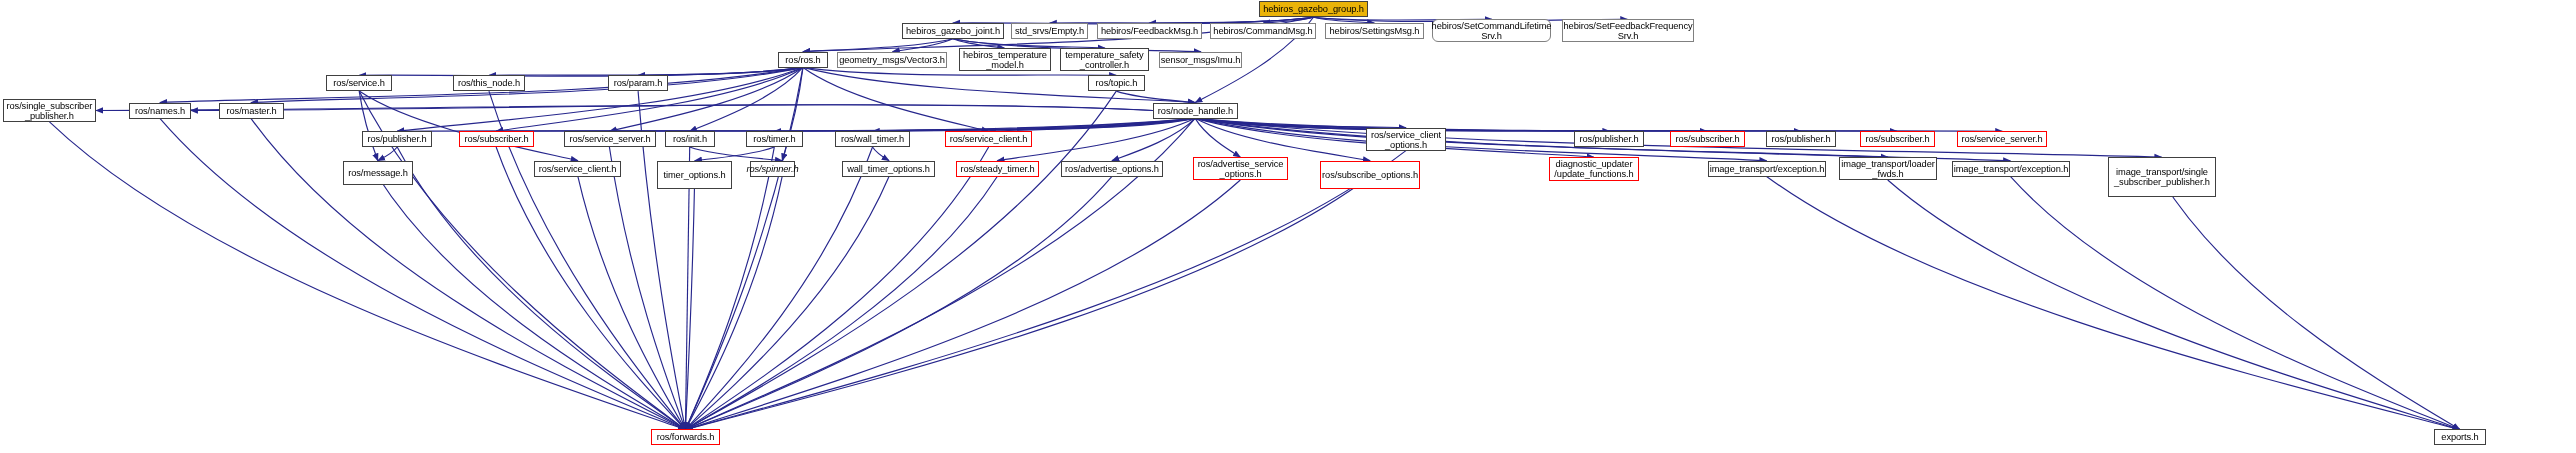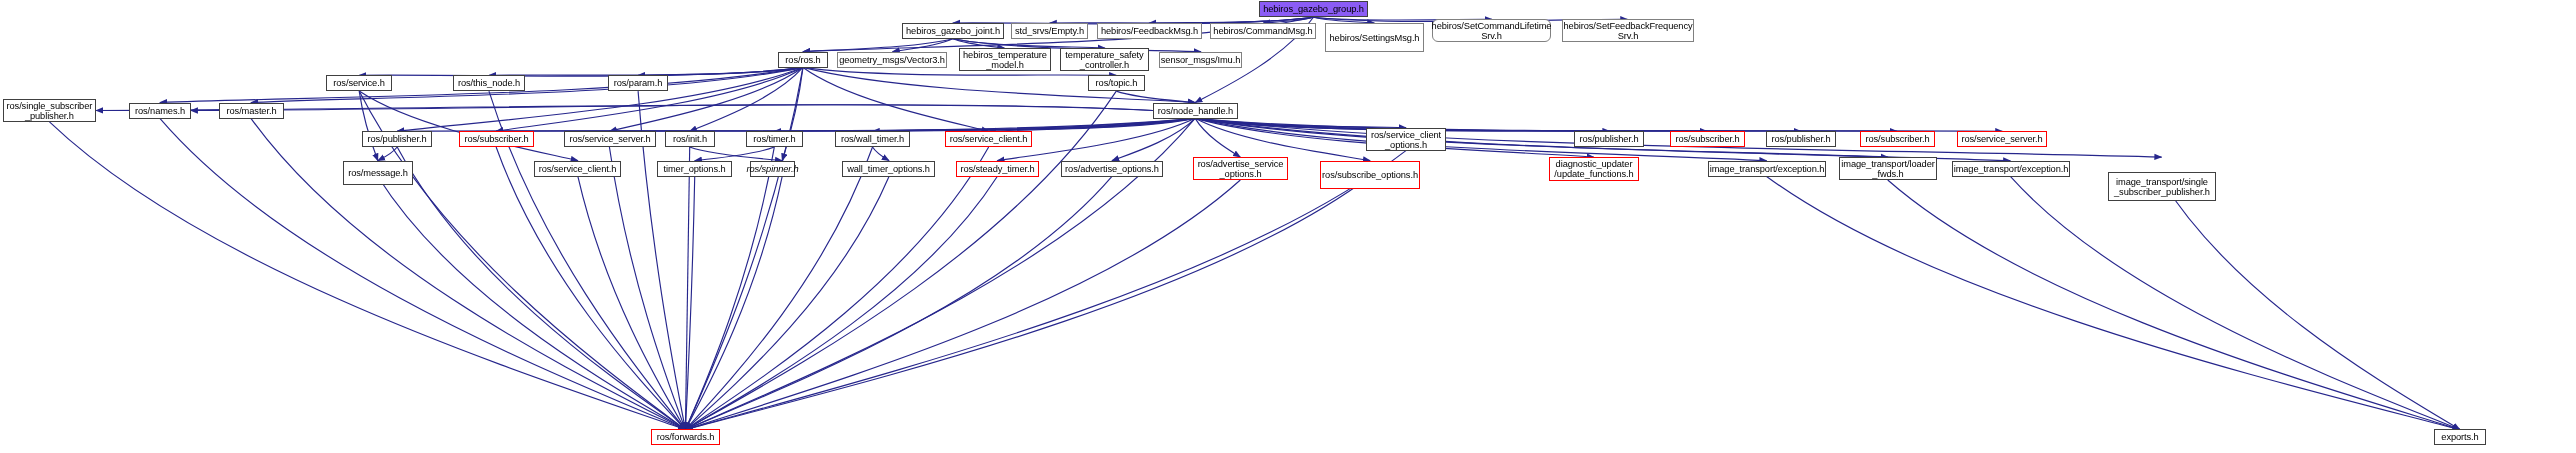--- a/index.html
+++ b/index.html
@@ -23,21 +23,21 @@
     border:0.7px solid #808080;
     color:#000000;
     font-size:9.3px;
     line-height:10px;
     letter-spacing:-0.1px;
     white-space:pre-line;
     padding:0 2.2px;
     z-index:5;
   }
   .node.dark{border:0.7px solid #404040;}
-  .node.root{background:#8b5cf6;border:0.7px solid #404040;}
+  .node.root{background:#eab308;border:0.7px solid #404040;}
   .node.red{border:0.7px solid #ff0000;}
 </style>
 </head>
 <body>
 
 <div id="canvas">
   <svg id="edges" viewBox="0 0 3593 633" preserveAspectRatio="none">
     <defs>
       <marker id="arrow" viewBox="0 0 10 8" refX="9" refY="4" markerWidth="7" markerHeight="6" orient="auto-start-reverse">
         <path d="M0,0 L10,4 L0,8 z" fill="#26268c"></path>
@@ -132,21 +132,21 @@
         <path d="M2804,246 C2960.75,419.898 3274.25,535.46 3431,599" marker-end="url(#arrow)"></path>
         <path d="M3015,251 C3119,417.584 3327,536.36 3431,599" marker-end="url(#arrow)"></path>
       </g>
   </svg>
   <div id="node-layer">
       <div class="node root" style="left: 1259px; top: 1.4px; width: 109px; height: 16px;">hebiros_gazebo_group.h</div>
       <div class="node dark" style="left: 902px; top: 23px; width: 102px; height: 16px;">hebiros_gazebo_joint.h</div>
       <div class="node " style="left: 1011px; top: 23px; width: 77px; height: 16px;">std_srvs/Empty.h</div>
       <div class="node " style="left: 1097px; top: 23px; width: 105px; height: 16px;">hebiros/FeedbackMsg.h</div>
       <div class="node " style="left: 1210px; top: 23px; width: 106px; height: 16px;">hebiros/CommandMsg.h</div>
-      <div class="node " style="left: 1325px; top: 23px; width: 99px; height: 29px;">hebiros/SettingsMsg.h</div>
+      <div class="node " style="left: 1325px; top: 23px; width: 99px; height: 16px;">hebiros/SettingsMsg.h</div>
       <div class="node " style="left: 1432px; top: 19.4px; width: 119px; height: 23px; border-radius: 6px;">hebiros/SetCommandLifetime
 Srv.h</div>
       <div class="node " style="left: 1562px; top: 19.4px; width: 132px; height: 23px;">hebiros/SetFeedbackFrequency
 Srv.h</div>
       <div class="node dark" style="left: 778px; top: 52px; width: 50px; height: 16px;">ros/ros.h</div>
       <div class="node " style="left: 837px; top: 52px; width: 110px; height: 16px;">geometry_msgs/Vector3.h</div>
       <div class="node dark" style="left: 959px; top: 48px; width: 92px; height: 23px;">hebiros_temperature
 _model.h</div>
       <div class="node dark" style="left: 1060px; top: 48px; width: 89px; height: 23px;">temperature_safety
 _controller.h</div>
@@ -169,33 +169,33 @@
       <div class="node red" style="left: 945px; top: 131px; width: 87px; height: 16px;">ros/service_client.h</div>
       <div class="node dark" style="left: 1366px; top: 128px; width: 80px; height: 23px;">ros/service_client
 _options.h</div>
       <div class="node dark" style="left: 1574px; top: 131px; width: 70px; height: 16px;">ros/publisher.h</div>
       <div class="node red" style="left: 1670px; top: 131px; width: 75px; height: 16px;">ros/subscriber.h</div>
       <div class="node dark" style="left: 1766px; top: 131px; width: 70px; height: 16px;">ros/publisher.h</div>
       <div class="node red" style="left: 1860px; top: 131px; width: 75px; height: 16px;">ros/subscriber.h</div>
       <div class="node red" style="left: 1957px; top: 131px; width: 90px; height: 16px;">ros/service_server.h</div>
       <div class="node dark" style="left: 343px; top: 161px; width: 70px; height: 24px;">ros/message.h</div>
       <div class="node dark" style="left: 534px; top: 161px; width: 87px; height: 16px;">ros/service_client.h</div>
-      <div class="node dark" style="left: 657px; top: 161px; width: 75px; height: 16px;">timer_options.h</div>
+      <div class="node dark" style="left: 657px; top: 161px; width: 75px; height: 28px;">timer_options.h</div>
       <div class="node dark" style="left: 750px; top: 161px; width: 45px; height: 16px; font-style: italic;">ros/spinner.h</div>
       <div class="node dark" style="left: 842px; top: 161px; width: 93px; height: 16px;">wall_timer_options.h</div>
       <div class="node red" style="left: 956px; top: 161px; width: 83px; height: 16px;">ros/steady_timer.h</div>
       <div class="node dark" style="left: 1061px; top: 161px; width: 102px; height: 16px;">ros/advertise_options.h</div>
       <div class="node red" style="left: 1193px; top: 157px; width: 95px; height: 23px;">ros/advertise_service
 _options.h</div>
       <div class="node red" style="left: 1320px; top: 161px; width: 100px; height: 28px;">ros/subscribe_options.h</div>
       <div class="node red" style="left: 1549px; top: 157px; width: 90px; height: 24px; text-align: center;">diagnostic_updater
 /update_functions.h</div>
       <div class="node dark" style="left: 1708px; top: 161px; width: 118px; height: 16px;">image_transport/exception.h</div>
       <div class="node dark" style="left: 1839px; top: 157px; width: 98px; height: 23px;">image_transport/loader
 _fwds.h</div>
       <div class="node dark" style="left: 1952px; top: 161px; width: 118px; height: 16px;">image_transport/exception.h</div>
-      <div class="node dark" style="left: 2108px; top: 172px; width: 108px; height: 29px;">image_transport/single
+      <div class="node dark" style="left: 2108px; top: 157px; width: 108px; height: 40px;">image_transport/single
 _subscriber_publisher.h</div>
       <div class="node red" style="left: 651px; top: 429px; width: 69px; height: 16px;">ros/forwards.h</div>
       <div class="node dark" style="left: 2434px; top: 429px; width: 52px; height: 16px;">exports.h</div>
     </div>
 </div>
 
 
 </body></html>

